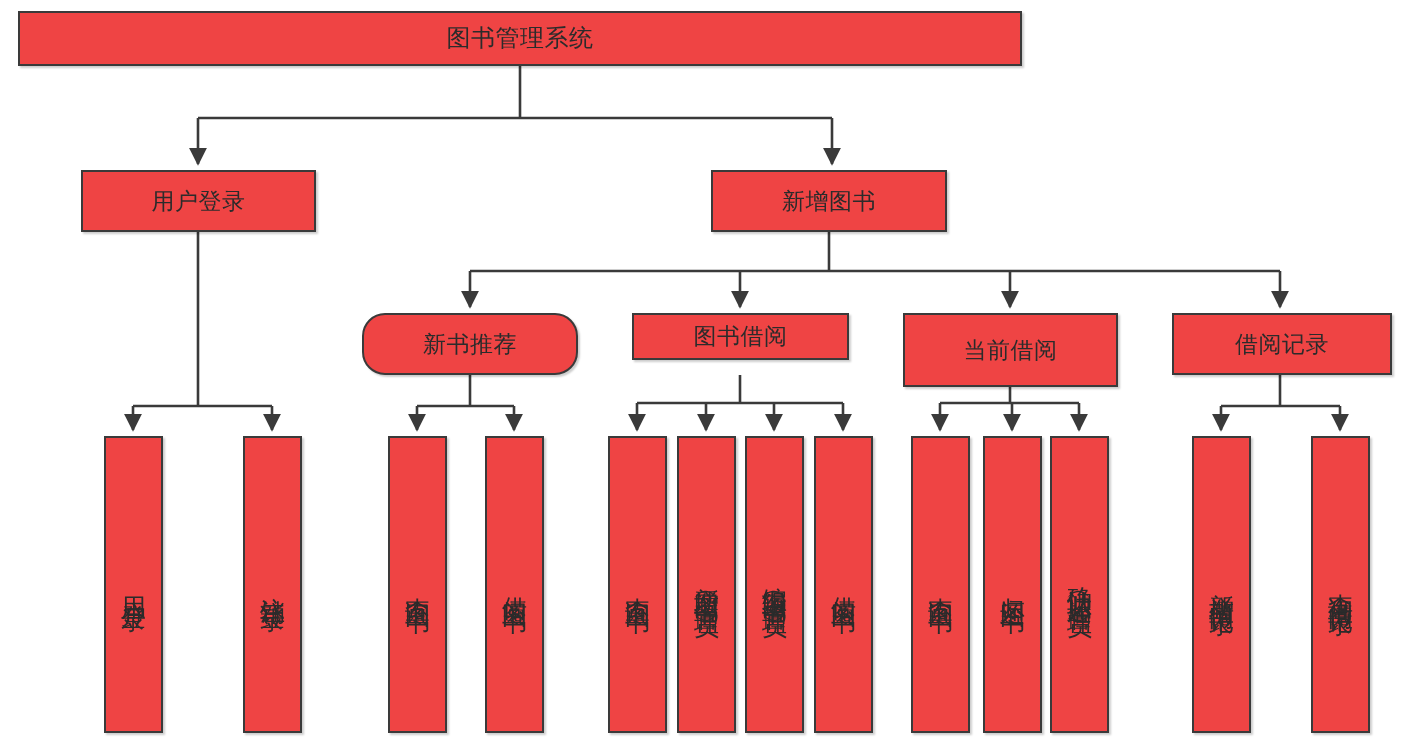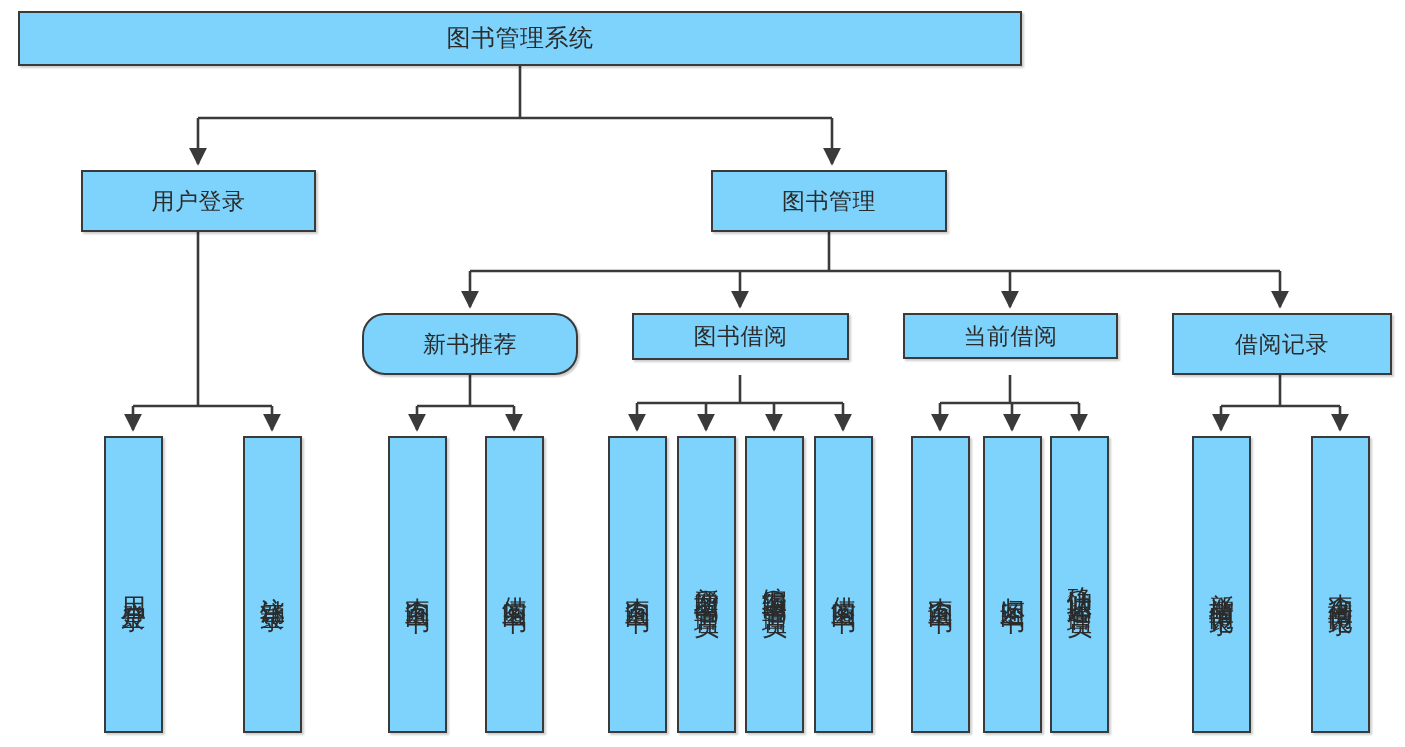--- a/index.html
+++ b/index.html
@@ -21,21 +21,21 @@
     position: absolute;
     left: 0;
     top: 0;
     width: 1405px;
     height: 747px;
     pointer-events: none;
   }
   .node {
     position: absolute;
     box-sizing: border-box;
-    background: #7dd3fc;
+    background: #ef4444;
     border: 2px solid #3a3a3a;
     box-shadow: 2px 2px 2px rgba(0,0,0,0.20);
     display: flex;
     align-items: center;
     justify-content: center;
     color: #2b2b2b;
     z-index: 2;
   }
   .node .lbl {
     display: block;
@@ -130,30 +130,30 @@
   </svg>
 
   <div class="node root horiz" style="left:18px; top:11px; width:1004px; height:55px;">
     <span class="lbl">图书管理系统</span>
   </div>
 
   <div class="node horiz" style="left:81px; top:170px; width:235px; height:62px;">
     <span class="lbl">用户登录</span>
   </div>
   <div class="node horiz" style="left:711px; top:170px; width:236px; height:62px;">
-    <span class="lbl">图书管理</span>
+    <span class="lbl">新增图书</span>
   </div>
 
   <div class="node horiz" style="left:362px; top:313px; width:216px; height:62px;border-radius:23px;">
     <span class="lbl">新书推荐</span>
   </div>
   <div class="node horiz" style="left:632px; top:313px; width:217px; height:47px;">
     <span class="lbl">图书借阅</span>
   </div>
-  <div class="node horiz" style="left:903px; top:313px; width:215px; height:46px;">
+  <div class="node horiz" style="left:903px; top:313px; width:215px; height:74px;">
     <span class="lbl">当前借阅</span>
   </div>
   <div class="node horiz" style="left:1172px; top:313px; width:220px; height:62px;">
     <span class="lbl">借阅记录</span>
   </div>
 
   <div class="node vert" style="left:104px; top:436px; width:59px; height:297px;">
     <span class="lbl">用户登录</span>
   </div>
   <div class="node vert" style="left:243px; top:436px; width:59px; height:297px;">

